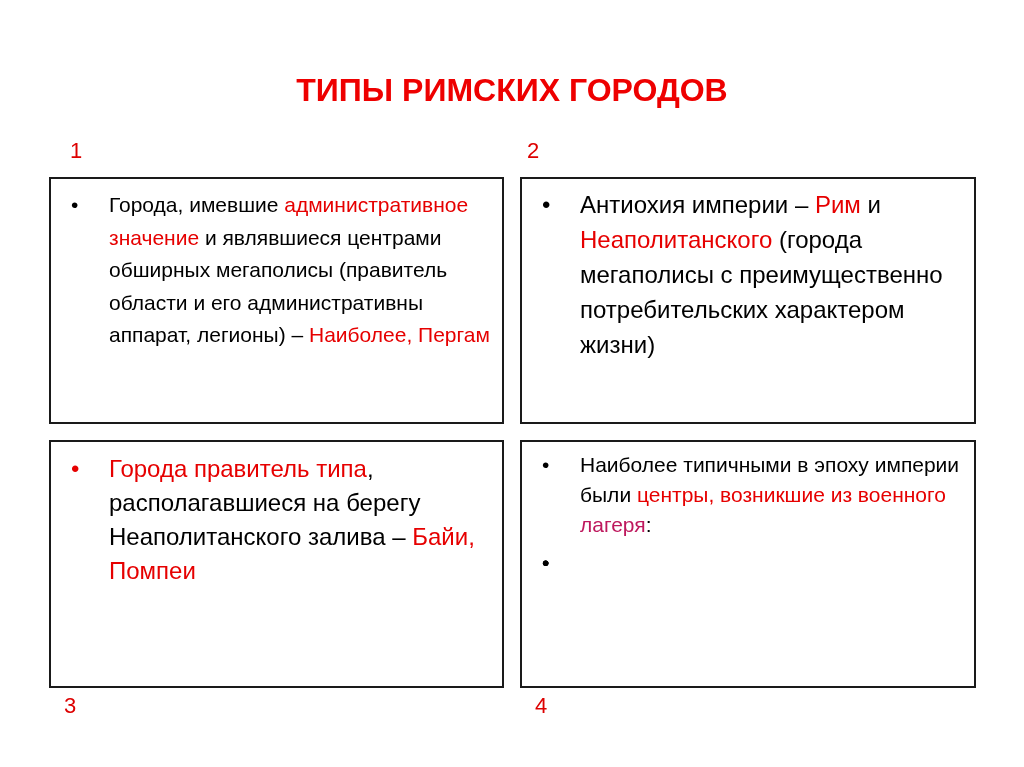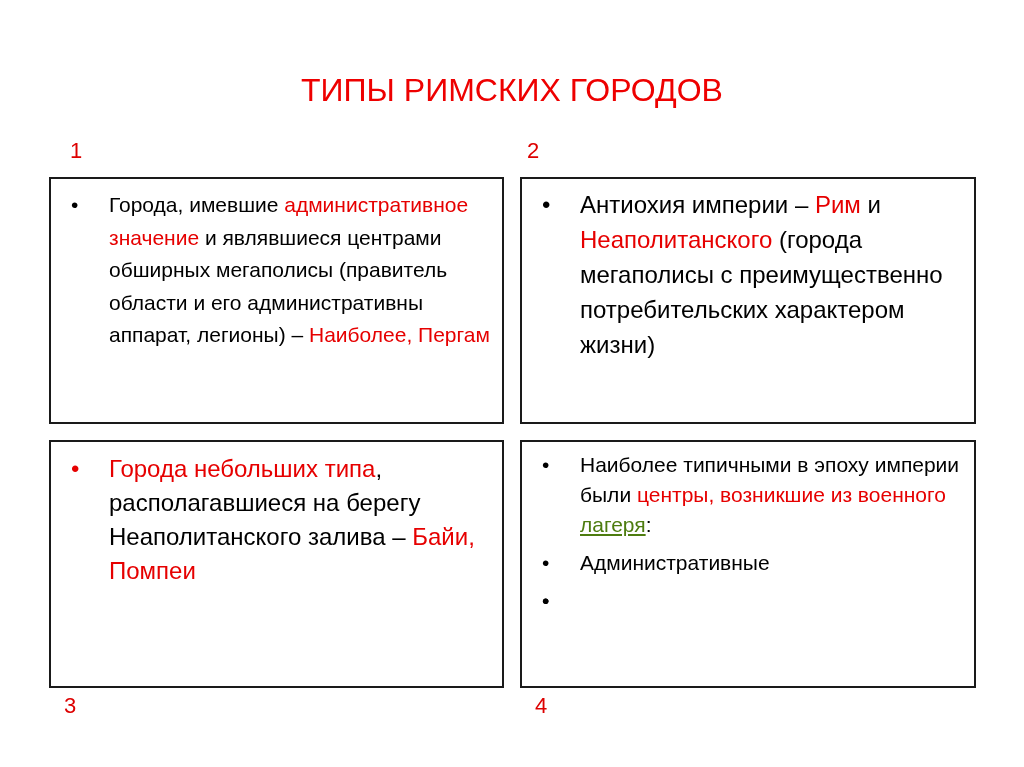--- a/index.html
+++ b/index.html
@@ -2,33 +2,33 @@
 <html><head>
 <meta charset="utf-8">
 <style>
   html, body { margin:0; padding:0; }
   body {
     width:1024px; height:767px; background:#ffffff; position:relative; overflow:hidden;
     font-family:"Liberation Sans", "DejaVu Sans", sans-serif; color:#000;
   }
   .title {
     position:absolute; left:0; width:1024px; top:72px; text-align:center;
-    font-weight:normal; font-size:32px; color:#ee0000; letter-spacing:0px;
+    font-weight:bold; font-size:32px; color:#ee0000; letter-spacing:0px;
   }
   .num {
     position:absolute; font-size:22px; color:#dd0000;
   }
   .box {
     position:absolute; border:2px solid #1a1a1a; box-sizing:border-box; background:#fff;
   }
   .list { list-style:none; margin:0; padding:0; }
   .item { position:relative; padding-left:48px; }
   .bullet { position:absolute; left:10px; top:0; }
   .red { color:#e60000; }
-  .link { color:#4d7c0f; text-decoration:underline; }
+  .link { color:#be185d; }
   .b1 { font-size:21px; line-height:32.5px; }
   .b2 { font-size:24px; line-height:35px; }
   .b3 { font-size:24px; line-height:34px; }
   .b4 { font-size:21px; line-height:30px; }
   .b4 .item { margin-bottom:8px; }
 </style>
 </head>
 <body>
 
 <div>
@@ -54,34 +54,33 @@
         <span class="bullet">•</span>
         <span>Антиохия империи – </span><span class="red">Рим</span><span> и </span><span class="red">Неаполитанского</span><span> (города мегаполисы с преимущественно потребительских характером жизни)</span>
       </li>
     </ul>
   </div>
 
   <div class="box b3" style="left:49px; top:440px; width:455px; height:248px; padding:10px 12px 0 10px;">
     <ul class="list">
       <li class="item">
         <span class="bullet red">•</span>
-        <span class="red">Города небольших типа</span><span>, располагавшиеся на берегу Неаполитанского залива – </span><span class="red">Байи, Помпеи</span>
+        <span class="red">Города правитель типа</span><span>, располагавшиеся на берегу Неаполитанского залива – </span><span class="red">Байи, Помпеи</span>
       </li>
     </ul>
   </div>
 
   <div class="box b4" style="left:520px; top:440px; width:456px; height:248px; padding:8px 10px 0 10px;">
     <ul class="list">
       <li class="item">
         <span class="bullet">•</span>
         <span>Наиболее типичными в эпоху империи были </span><span class="red">центры, возникшие из военного</span><span> </span><span class="link">лагеря</span><span>:</span>
       </li>
       <li class="item">
         <span class="bullet">•</span>
-        <span>Административные</span>
       </li>
       <li class="item">
         <span class="bullet">•</span>
       </li>
       <li class="item">
         <span class="bullet">•</span>
       </li>
     </ul>
   </div>
 </div>

